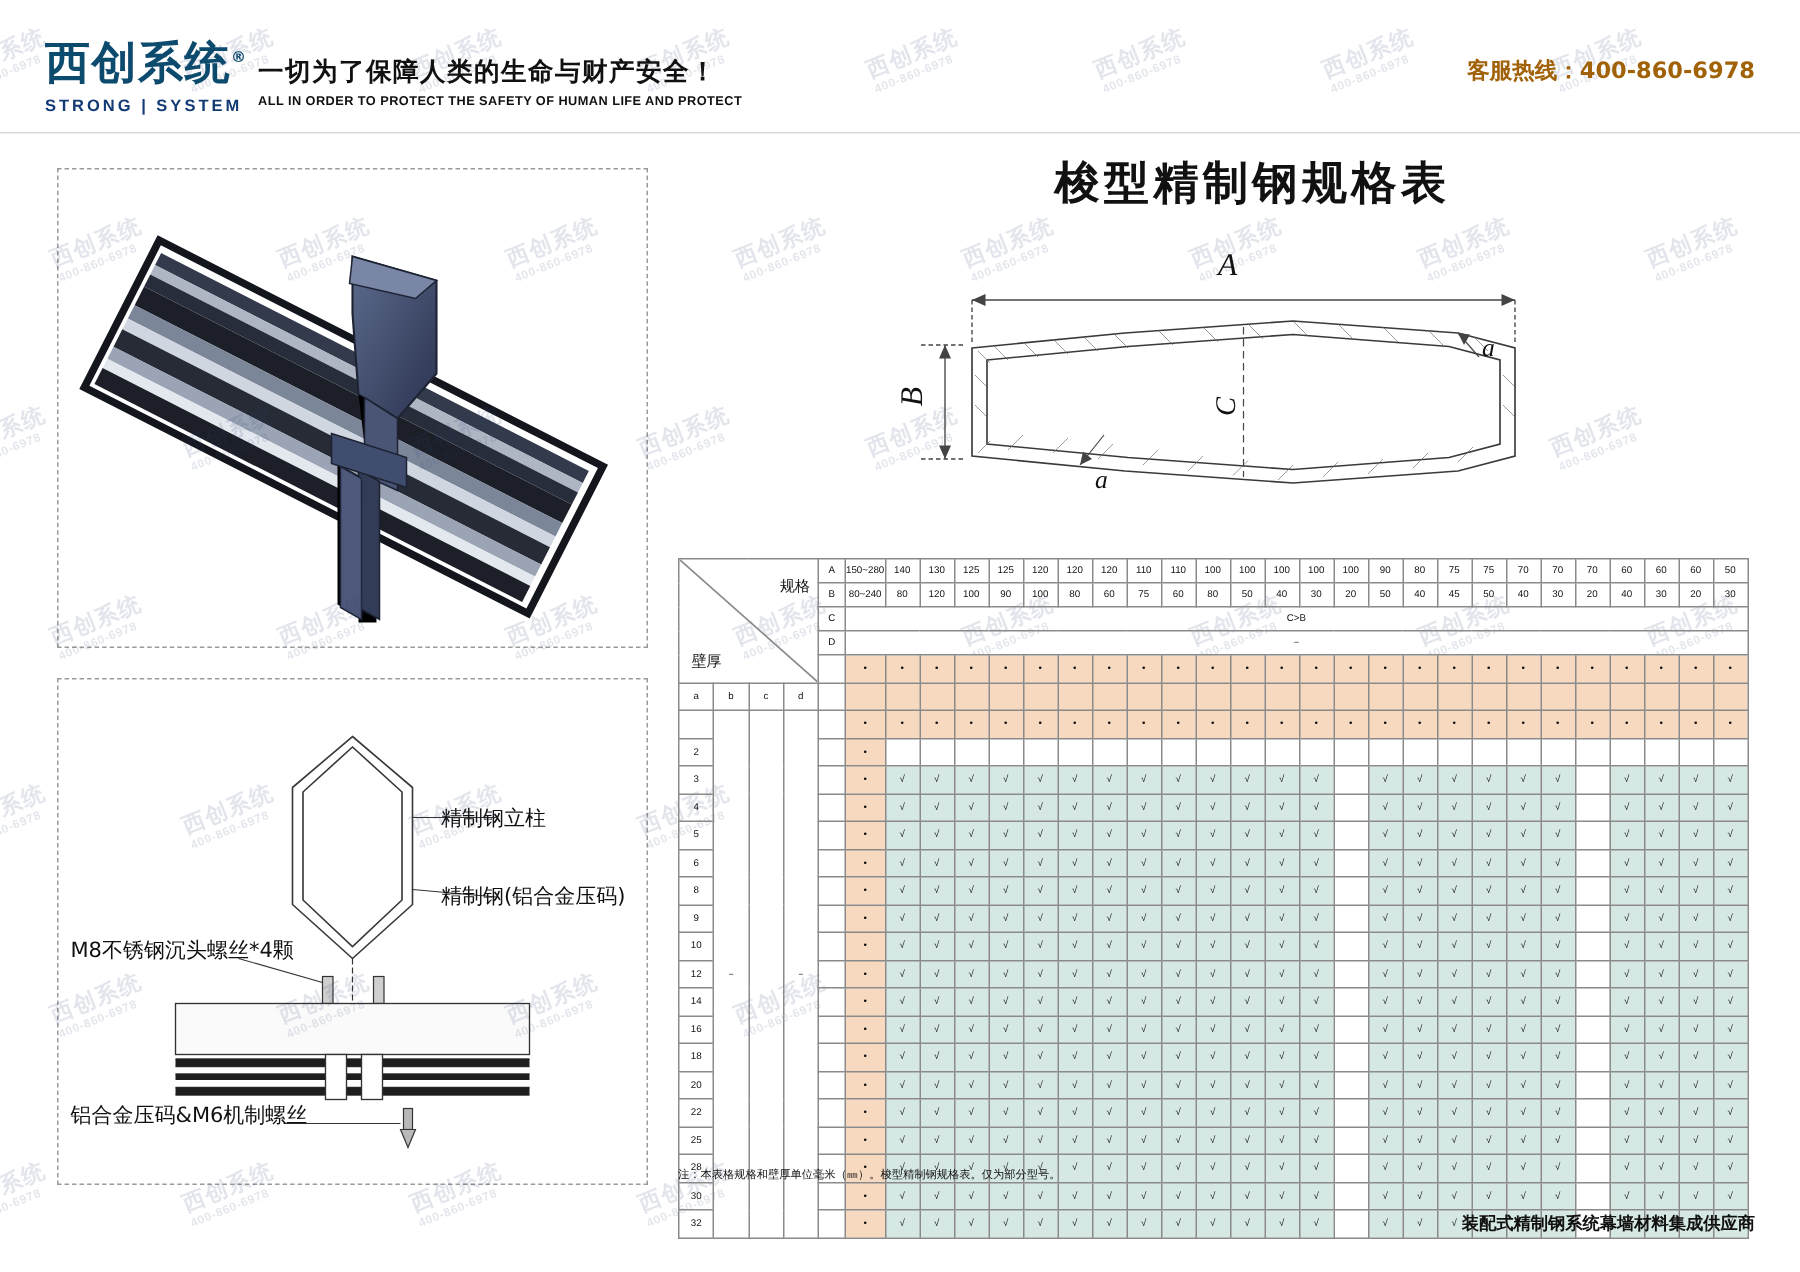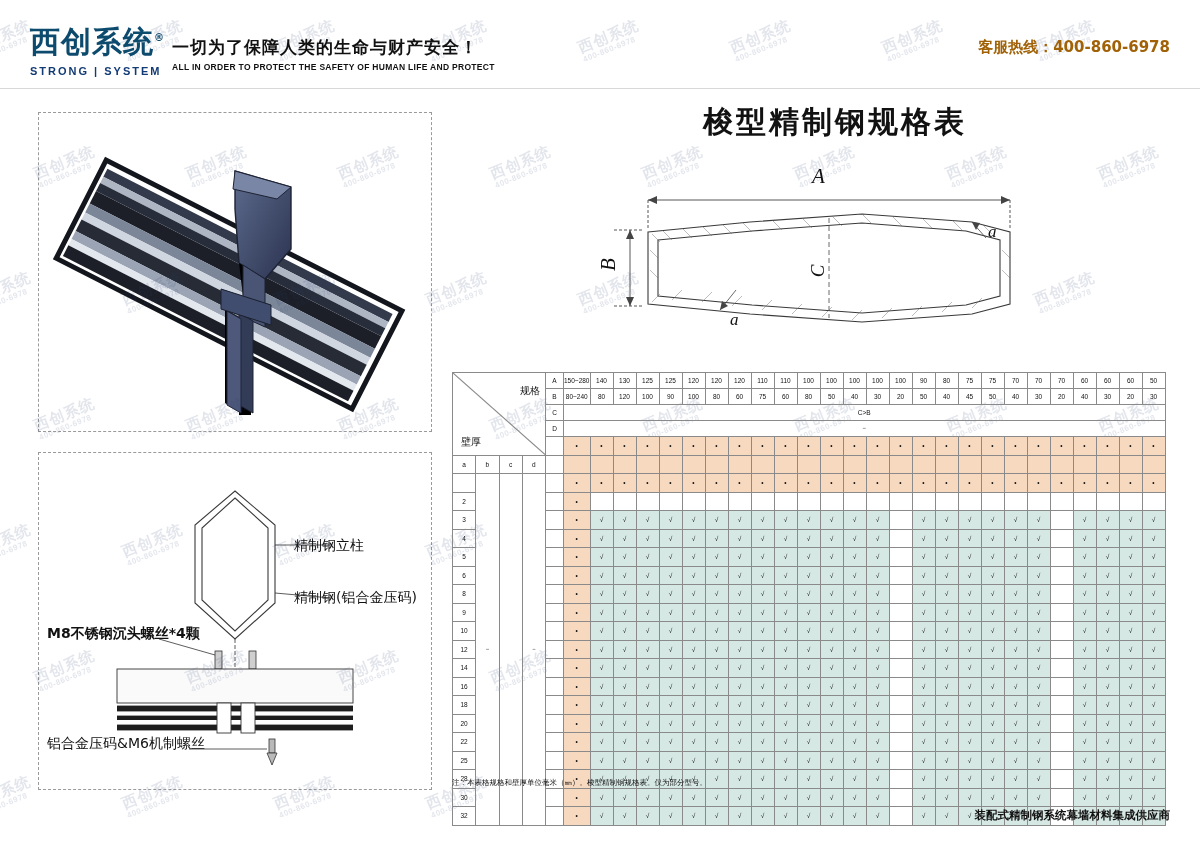--- a/index.html
+++ b/index.html
@@ -382,21 +382,21 @@
     </g>
 
     <g stroke="#333" stroke-width=".8" fill="#b9b9b9">
       <rect x="230" y="286" width="6" height="14"></rect>
       <polygon points="228,300 238,300 233,312"></polygon>
     </g>
     <line x1="150" y1="296" x2="228" y2="296" stroke="#333" stroke-width=".8"></line>
   </svg>
   <div class="det-label" style="left:255px;top:84px;">精制钢立柱</div>
   <div class="det-label" style="left:255px;top:136px;">精制钢(铝合金压码)</div>
-  <div class="det-label" style="left:8px;top:172px;font-weight:bold;">M8不锈钢沉头螺丝*4颗</div>
+  <div class="det-label" style="left:8px;top:172px;">M8不锈钢沉头螺丝*4颗</div>
   <div class="det-label" style="left:8px;top:282px;">铝合金压码&amp;M6机制螺丝</div>
 </div>
 
 <div id="spec-title">梭型精制钢规格表</div>
 
 <div id="section-wrap">
   <svg width="460" height="200" viewBox="0 0 460 200">
 
     <g stroke="#444" stroke-width=".9">
       <line x1="48" y1="40" x2="410" y2="40"></line>

